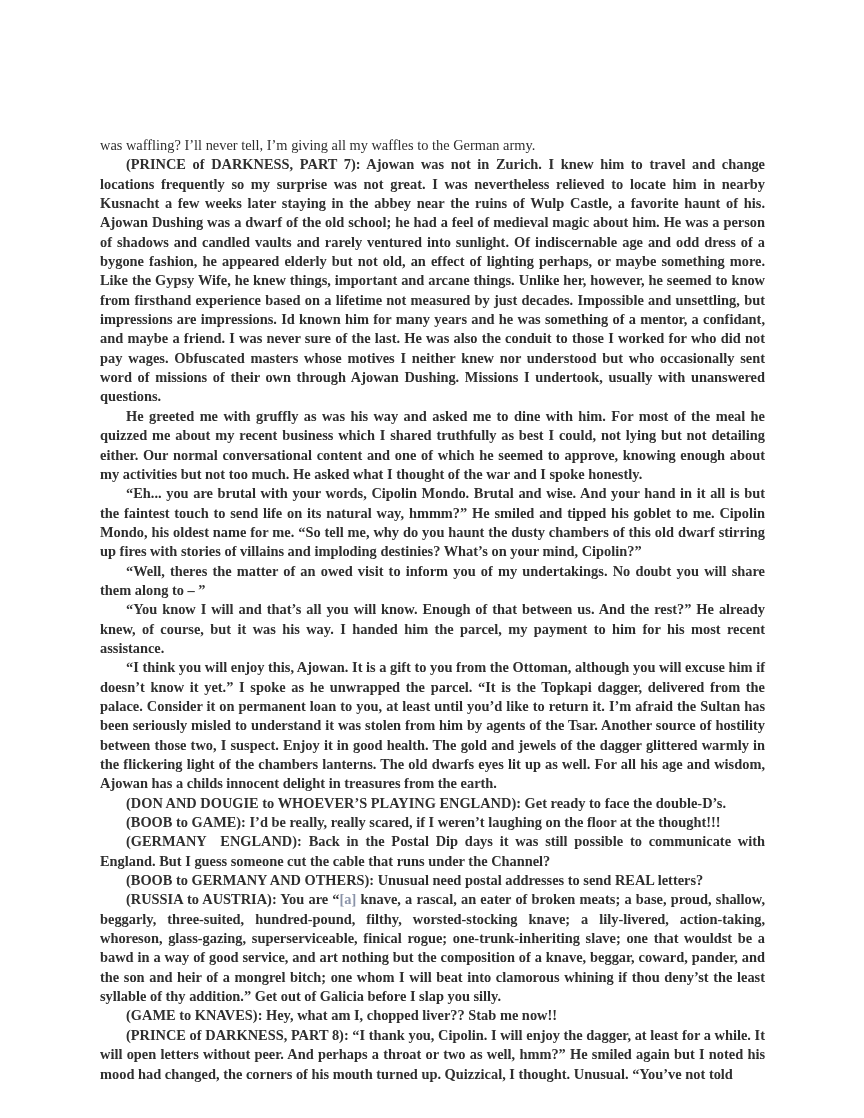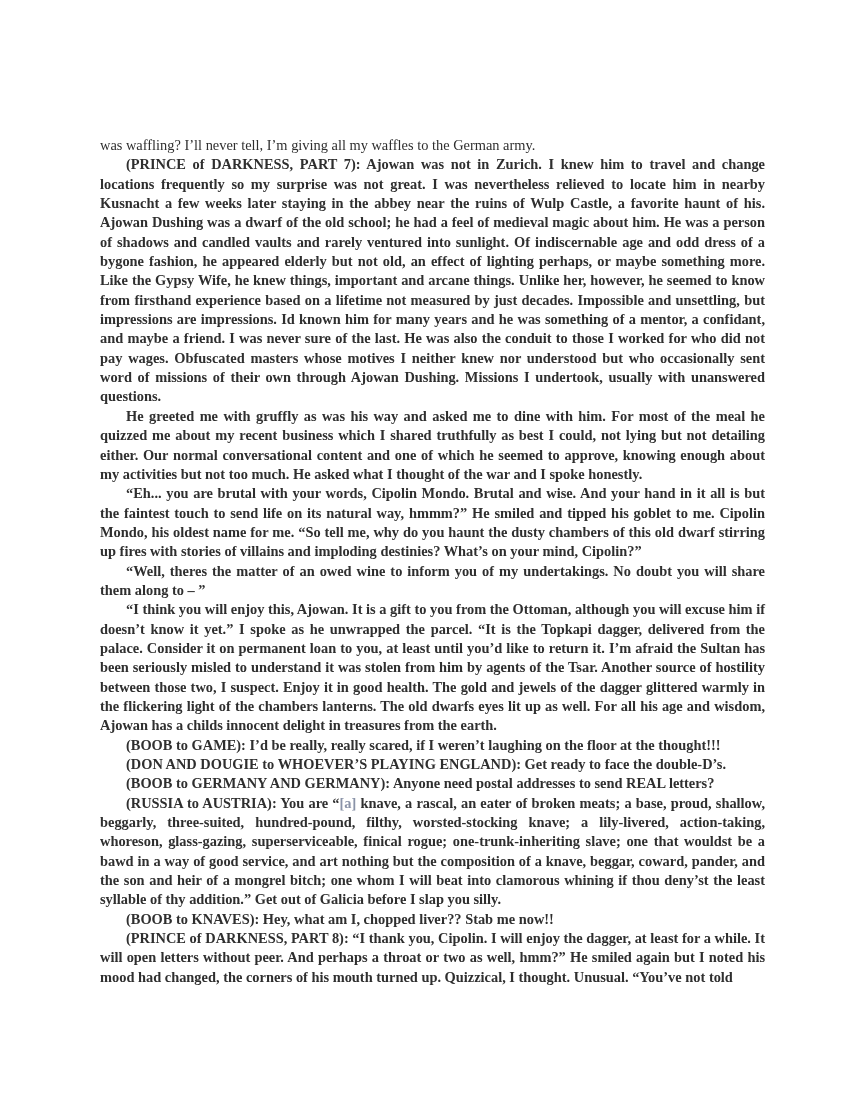--- a/index.html
+++ b/index.html
@@ -41,22 +41,24 @@
 </style>
 </head>
 <body>
 
 <div class="page">
   <div class="text-block">
     <p class="para">was waffling? I’ll never tell, I’m giving all my waffles to the German army.</p>
     <p class="para indent">(PRINCE of DARKNESS, PART 7): Ajowan was not in Zurich. I knew him to travel and change locations frequently so my surprise was not great. I was nevertheless relieved to locate him in nearby Kusnacht a few weeks later staying in the abbey near the ruins of Wulp Castle, a favorite haunt of his. Ajowan Dushing was a dwarf of the old school; he had a feel of medieval magic about him. He was a person of shadows and candled vaults and rarely ventured into sunlight. Of indiscernable age and odd dress of a bygone fashion, he appeared elderly but not old, an effect of lighting perhaps, or maybe something more. Like the Gypsy Wife, he knew things, important and arcane things. Unlike her, however, he seemed to know from firsthand experience based on a lifetime not measured by just decades. Impossible and unsettling, but impressions are impressions. Id known him for many years and he was something of a mentor, a confidant, and maybe a friend. I was never sure of the last. He was also the conduit to those I worked for who did not pay wages. Obfuscated masters whose motives I neither knew nor understood but who occasionally sent word of missions of their own through Ajowan Dushing. Missions I undertook, usually with unanswered questions.</p>
     <p class="para indent">He greeted me with gruffly as was his way and asked me to dine with him. For most of the meal he quizzed me about my recent business which I shared truthfully as best I could, not lying but not detailing either. Our normal conversational content and one of which he seemed to approve, knowing enough about my activities but not too much. He asked what I thought of the war and I spoke honestly.</p>
     <p class="para indent">“Eh... you are brutal with your words, Cipolin Mondo. Brutal and wise. And your hand in it all is but the faintest touch to send life on its natural way, hmmm?” He smiled and tipped his goblet to me. Cipolin Mondo, his oldest name for me. “So tell me, why do you haunt the dusty chambers of this old dwarf stirring up fires with stories of villains and imploding destinies? What’s on your mind, Cipolin?”</p>
-    <p class="para indent">“Well, theres the matter of an owed wine to inform you of my undertakings. No doubt you will share them along to – ”</p>
+    <p class="para indent">“Well, theres the matter of an owed visit to inform you of my undertakings. No doubt you will share them along to – ”</p>
+    <p class="para indent">“You know I will and that’s all you will know. Enough of that between us. And the rest?” He already knew, of course, but it was his way. I handed him the parcel, my payment to him for his most recent assistance.</p>
     <p class="para indent">“I think you will enjoy this, Ajowan. It is a gift to you from the Ottoman, although you will excuse him if doesn’t know it yet.” I spoke as he unwrapped the parcel. “It is the Topkapi dagger, delivered from the palace. Consider it on permanent loan to you, at least until you’d like to return it. I’m afraid the Sultan has been seriously misled to understand it was stolen from him by agents of the Tsar. Another source of hostility between those two, I suspect. Enjoy it in good health. The gold and jewels of the dagger glittered warmly in the flickering light of the chambers lanterns. The old dwarfs eyes lit up as well. For all his age and wisdom, Ajowan has a childs innocent delight in treasures from the earth.</p>
+    <p class="para indent">(DON AND DOUGIE to WHOEVER’S PLAYING ENGLAND): Get ready to face the double-D’s.</p>
     <p class="para indent">(BOOB to GAME): I’d be really, really scared, if I weren’t laughing on the floor at the thought!!!</p>
-    <p class="para indent">(DON AND DOUGIE to WHOEVER’S PLAYING ENGLAND): Get ready to face the double-D’s.</p>
-    <p class="para indent">(BOOB to GERMANY AND GERMANY): Anyone need postal addresses to send REAL letters?</p>
+    <p class="para indent">(GERMANY&nbsp;&nbsp;ENGLAND): Back in the Postal Dip days it was still possible to communicate with England. But I guess someone cut the cable that runs under the Channel?</p>
+    <p class="para indent">(BOOB to GERMANY AND OTHERS): Unusual need postal addresses to send REAL letters?</p>
     <p class="para indent"><span>(RUSSIA to AUSTRIA): You are “</span><span class="bracket">[a]</span><span> knave, a rascal, an eater of broken meats; a base, proud, shallow, beggarly, three-suited, hundred-pound, filthy, worsted-stocking knave; a lily-livered, action-taking, whoreson, glass-gazing, superserviceable, finical rogue; one-trunk-inheriting slave; one that wouldst be a bawd in a way of good service, and art nothing but the composition of a knave, beggar, coward, pander, and the son and heir of a mongrel bitch; one whom I will beat into clamorous whining if thou deny’st the least syllable of thy addition.” Get out of Galicia before I slap you silly.</span></p>
-    <p class="para indent">(BOOB to KNAVES): Hey, what am I, chopped liver?? Stab me now!!</p>
+    <p class="para indent">(GAME to KNAVES): Hey, what am I, chopped liver?? Stab me now!!</p>
     <p class="para indent">(PRINCE of DARKNESS, PART 8): “I thank you, Cipolin. I will enjoy the dagger, at least for a while. It will open letters without peer. And perhaps a throat or two as well, hmm?” He smiled again but I noted his mood had changed, the corners of his mouth turned up. Quizzical, I thought. Unusual. “You’ve not told</p>
   </div>
 </div>
 
 </body></html>

